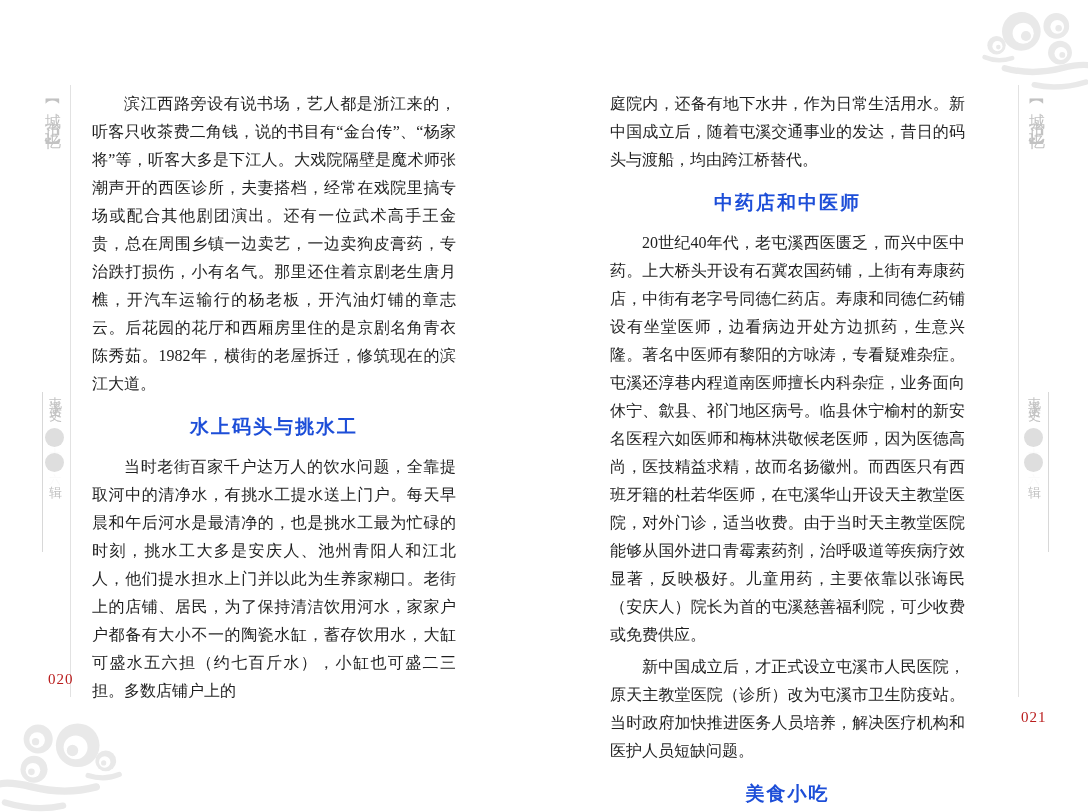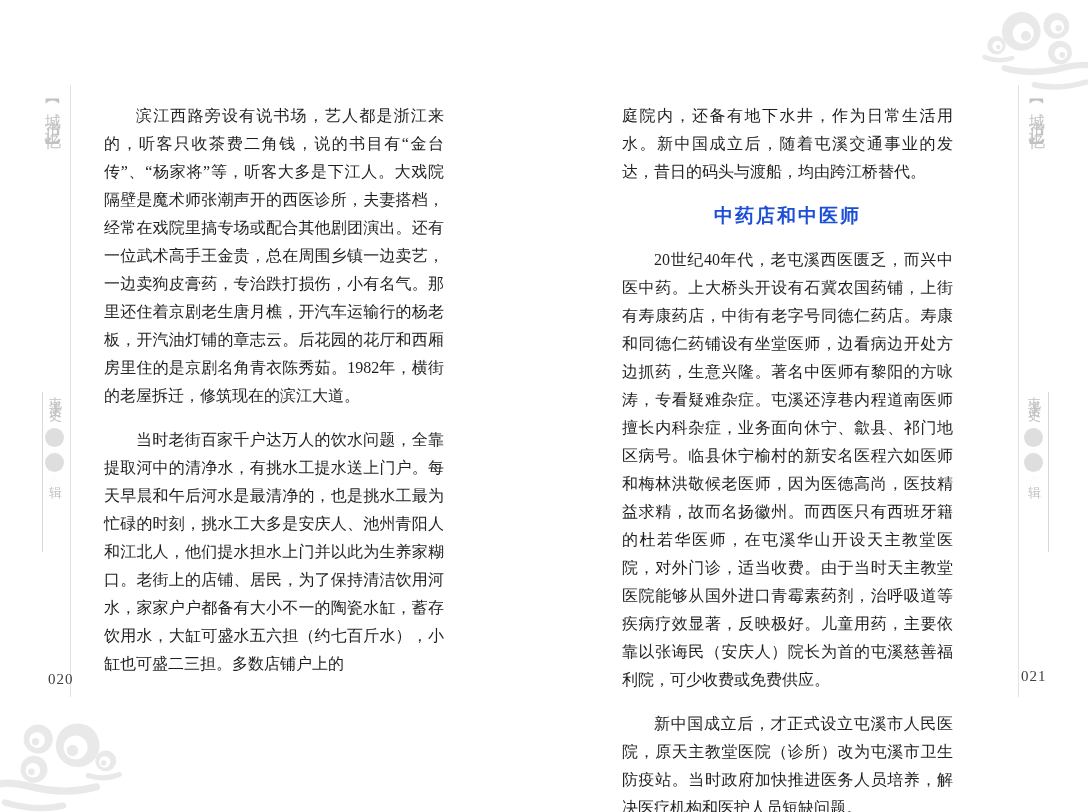--- a/index.html
+++ b/index.html
@@ -71,38 +71,38 @@
     font-size: 12px;
     line-height: 19px;
     text-align: center;
     letter-spacing: 0;
   }
 
   .page-number {
     position: absolute;
     font-size: 15px;
     letter-spacing: 1px;
-    color: #404040;
+    color: #b91c1c;
   }
   .page-number-left  { left: 48px;  top: 671px; }
-  .page-number-right { left: 1021px; top: 668px; }
+  .page-number-right { left: 1021px; top: 709px; }
 
   
   .text-col {
     position: absolute;
     top: 86px;
     text-align: justify;
     font-size: 16px;
     line-height: 28px;
   }
   .col-left  { left: 88px;  width: 372px; }
   .col-right { left: 606px; width: 363px; }
 
   .para {
-    margin: 16px;
+    margin: 4px;
     text-indent: 2em;
   }
   .para.no-indent { text-indent: 0; }
 
   .section-heading {
     margin: 15px 0 12px 0;
     text-align: center;
     font-family: "Liberation Sans", "DejaVu Sans", sans-serif;
     font-weight: bold;
     font-size: 19px;
@@ -166,24 +166,26 @@
   <div class="rule-v rule-right"></div>
   <div class="v-text margin-title margin-title-right">【城市记忆】</div>
   <div class="accent-line accent-right"></div>
   <div class="v-text series-label series-label-right">
     <span>屯溪文史·第</span><span class="circle-num">十</span><span class="circle-num">六</span><span>辑</span>
   </div>
   <div class="page-number page-number-right">021</div>
 
   <div class="text-col col-left">
     <p class="para">滨江西路旁设有说书场，艺人都是浙江来的，听客只收茶费二角钱，说的书目有“金台传”、“杨家将”等，听客大多是下江人。大戏院隔壁是魔术师张潮声开的西医诊所，夫妻搭档，经常在戏院里搞专场或配合其他剧团演出。还有一位武术高手王金贵，总在周围乡镇一边卖艺，一边卖狗皮膏药，专治跌打损伤，小有名气。那里还住着京剧老生唐月樵，开汽车运输行的杨老板，开汽油灯铺的章志云。后花园的花厅和西厢房里住的是京剧名角青衣陈秀茹。1982年，横街的老屋拆迁，修筑现在的滨江大道。</p>
+    <h2 class="section-heading">水上码头与挑水工</h2>
     <p class="para">当时老街百家千户达万人的饮水问题，全靠提取河中的清净水，有挑水工提水送上门户。每天早晨和午后河水是最清净的，也是挑水工最为忙碌的时刻，挑水工大多是安庆人、池州青阳人和江北人，他们提水担水上门并以此为生养家糊口。老街上的店铺、居民，为了保持清洁饮用河水，家家户户都备有大小不一的陶瓷水缸，蓄存饮用水，大缸可盛水五六担（约七百斤水），小缸也可盛二三担。多数店铺户上的</p>
   </div>
 
   <div class="text-col col-right">
     <p class="para no-indent">庭院内，还备有地下水井，作为日常生活用水。新中国成立后，随着屯溪交通事业的发达，昔日的码头与渡船，均由跨江桥替代。</p>
     <h2 class="section-heading">中药店和中医师</h2>
     <p class="para">20世纪40年代，老屯溪西医匮乏，而兴中医中药。上大桥头开设有石冀农国药铺，上街有寿康药店，中街有老字号同德仁药店。寿康和同德仁药铺设有坐堂医师，边看病边开处方边抓药，生意兴隆。著名中医师有黎阳的方咏涛，专看疑难杂症。屯溪还淳巷内程道南医师擅长内科杂症，业务面向休宁、歙县、祁门地区病号。临县休宁榆村的新安名医程六如医师和梅林洪敬候老医师，因为医德高尚，医技精益求精，故而名扬徽州。而西医只有西班牙籍的杜若华医师，在屯溪华山开设天主教堂医院，对外门诊，适当收费。由于当时天主教堂医院能够从国外进口青霉素药剂，治呼吸道等疾病疗效显著，反映极好。儿童用药，主要依靠以张诲民（安庆人）院长为首的屯溪慈善福利院，可少收费或免费供应。</p>
     <p class="para">新中国成立后，才正式设立屯溪市人民医院，原天主教堂医院（诊所）改为屯溪市卫生防疫站。当时政府加快推进医务人员培养，解决医疗机构和医护人员短缺问题。</p>
+    <h2 class="section-heading">美食小吃</h2>
 
   </div>
 
 </div>
 
 </body></html>

